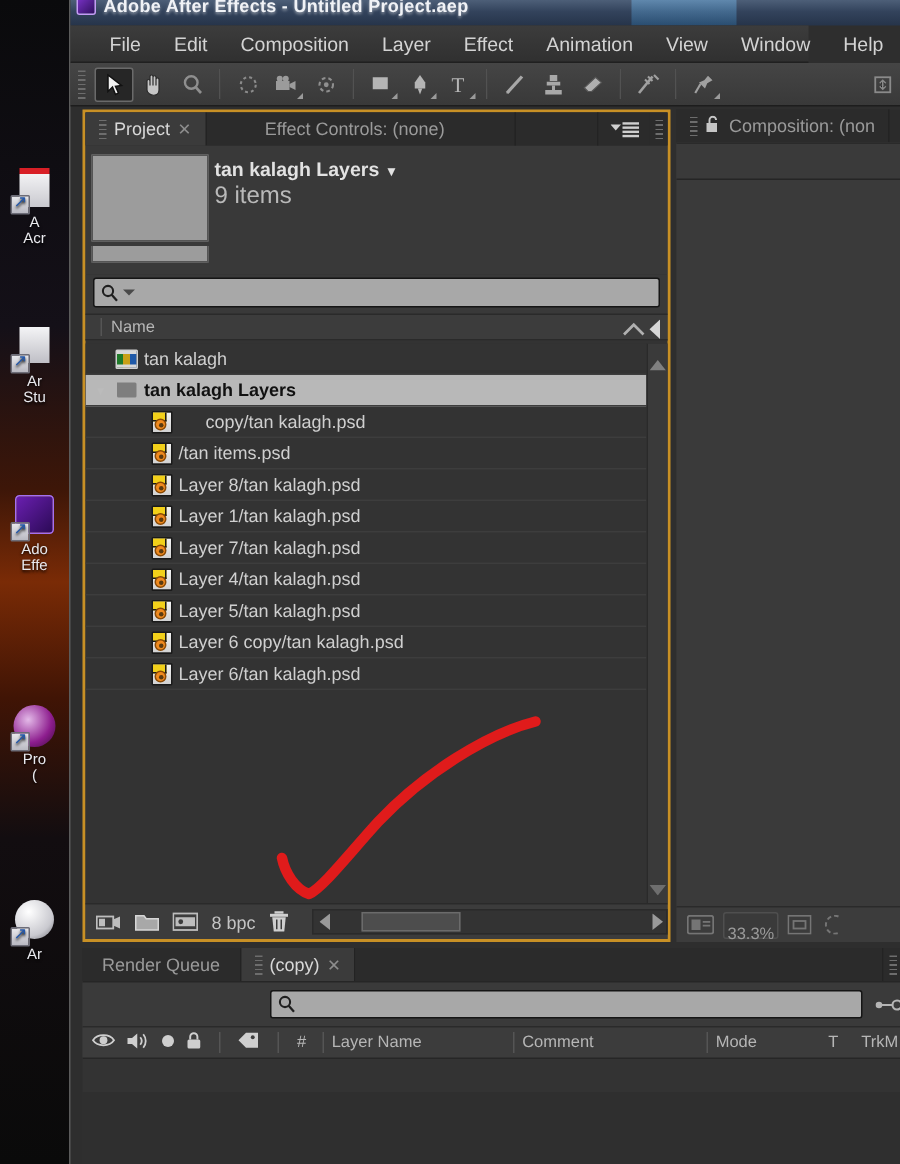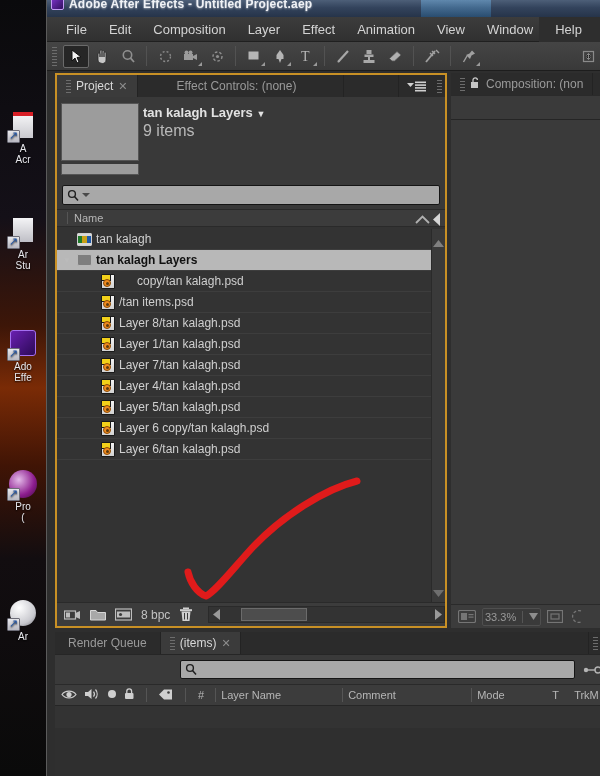--- a/index.html
+++ b/index.html
@@ -52,21 +52,21 @@
   #titlebar .appicon { width:13px;height:13px;background:linear-gradient(135deg,#7b33c9,#30105e);
       border:1px solid #c49bf5; border-radius:2px; flex:0 0 auto; }
   #titlebar .tbtext { color:#f0f2f6; font-size:12px; font-weight:bold; white-space:nowrap;
       text-shadow:0 1px 2px rgba(255,255,255,.45); letter-spacing:.2px; }
   #tb-aero { position:absolute; right:110px; top:0; width:70px; height:17px;
       background:linear-gradient(180deg,#6fa9d8,#2c618f); opacity:.55; }
 
   
   #menubar { position:absolute; left:0; top:17px; width:492px; height:25px;
      background:linear-gradient(180deg,#3c3c3c,#303030); border-bottom:1px solid #202020;
-     display:flex; align-items:center; padding-left:8px; }
+     display:flex; align-items:center; padding-left:15px; }
   #menubar .mi { color:#d3d3d3; font-size:13px; padding:3px 11px; white-space:nowrap; }
 
   
   #toolbar { position:absolute; left:0; top:42px; width:554px; height:29px;
      background:linear-gradient(180deg,#454545,#393939); border-bottom:1px solid #1d1d1d;
      display:flex; align-items:center; }
   .grip { width:9px; height:19px; margin:0 4px 0 3px; flex:0 0 auto;
      background-image:repeating-linear-gradient(180deg,#6d6d6d 0 1px,transparent 1px 3px);
      background-size:5px 100%; background-repeat:no-repeat; background-position:2px 0; }
   .tb-sep { width:1px; height:20px; background:#292929; border-right:1px solid #525252; margin:0 5px; flex:0 0 auto;}
@@ -159,21 +159,21 @@
 
   
   #compPanel { position:absolute; left:404px; top:73px; width:150px; height:555px; background:#333; }
   #compPanel .panel-tabs { background:#2b2b2b; }
   .comp-body { position:absolute; left:0; right:0; top:22px; bottom:24px; background:#3a3a3a;
      border-top:1px solid #2a2a2a; }
   .comp-sub { height:24px; border-bottom:1px solid #252525; background:#3a3a3a;}
   .comp-bottom { position:absolute; left:0; right:0; bottom:0; height:24px; background:#3c3c3c;
      border-top:1px solid #2a2a2a; display:flex; align-items:center; gap:6px; padding-left:7px; }
   .zoombox { height:17px; display:flex; align-items:center; background:#3a3a3a;
-     border:1px solid #4f4f4f; border-radius:2px; padding:8px 2px; gap:6px; }
+     border:1px solid #4f4f4f; border-radius:2px; padding:8px 2px; gap:6px;flex-direction:column; }
   .zoombox .zv { color:#9a9a9a; font-size:11px; }
   .zoombox .zsep { width:1px; height:12px; background:#555; }
 
   
   #timeline { position:absolute; left:8px; top:632px; width:546px; height:144px; background:#333; }
   .tl-tabs { height:22px; background:#2b2b2b; display:flex; align-items:stretch; }
   .tl-search-row { height:30px; background:#3a3a3a; border-top:1px solid #262626;
      display:flex; align-items:center; }
   .tl-search-left { width:125px; flex:0 0 auto; }
   .tl-search { width:395px; height:19px; background:#a8a8a8; border:1px solid #151515;
@@ -635,21 +635,21 @@
     </div>
   </div>
 
   <div id="timeline">
     <div class="tl-tabs">
       <div class="ptab">
         <span style="padding:0 4px">Render Queue</span>
       </div>
       <div class="ptab active">
         <span class="tgrip"></span>
-        <span>(items)</span>
+        <span>(copy)</span>
         <span class="x">✕</span>
       </div>
       <div class="ptab-spacer"></div>
       <div class="ptab-grip2"></div>
     </div>
 
     <div class="tl-search-row">
       <span class="tl-search-left"></span>
       <span class="tl-search">
         <svg width="13" height="13" viewBox="0 0 13 13">

